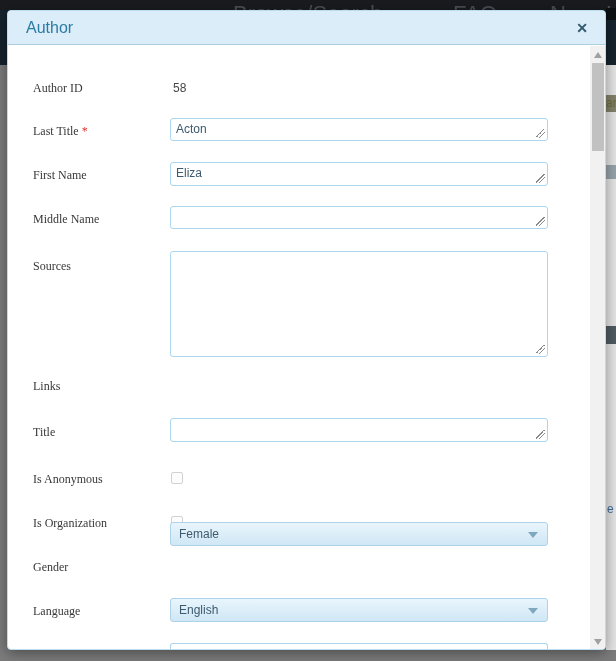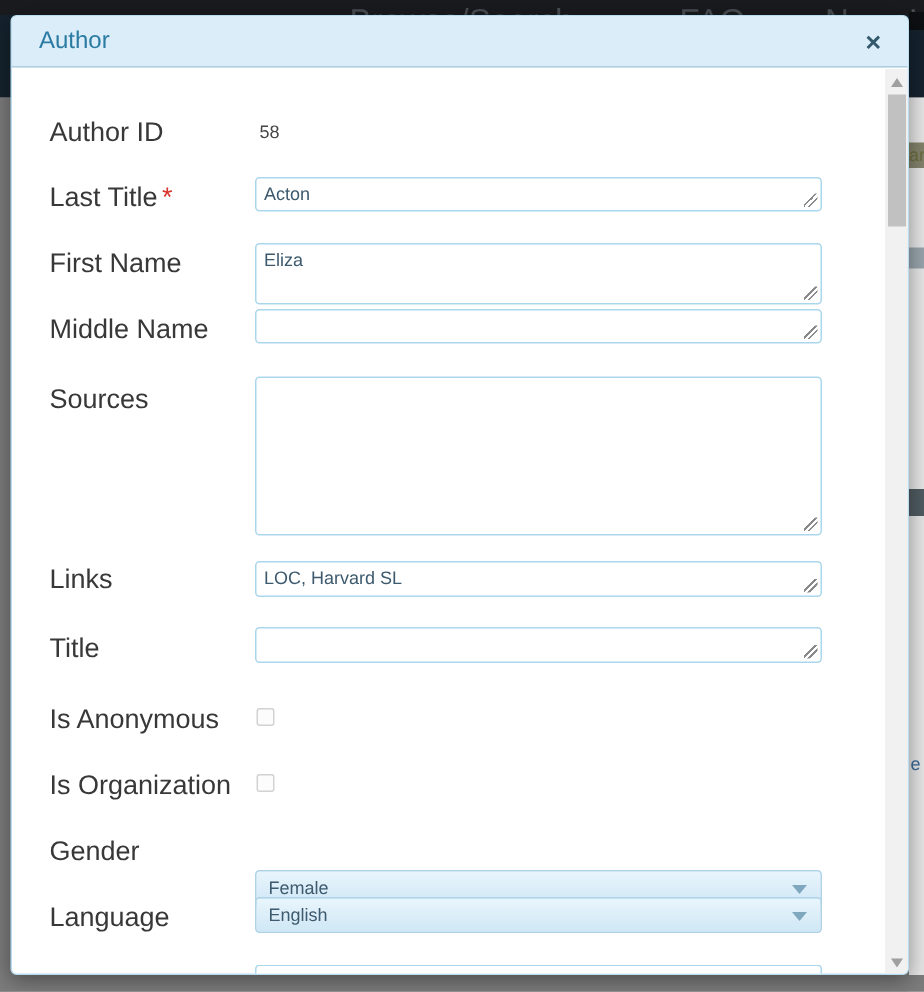--- a/index.html
+++ b/index.html
@@ -26,21 +26,21 @@
   .modal{position:absolute;left:7px;top:10px;width:599px;height:640px;background:#ffffff;
          border:1px solid #b9dcee;border-radius:4px;overflow:hidden;
          box-shadow:0 3px 14px rgba(0,0,0,0.4);}
   .modal-header{position:absolute;left:0;top:0;width:100%;height:34px;background:#daedf8;
                 border-bottom:1px solid #adcde0;}
   .modal-title{position:absolute;left:18px;top:0;line-height:34px;font-size:16px;color:#2b7ba3;}
   .modal-close{position:absolute;right:13px;top:0;height:34px;line-height:34px;font-size:14px;
                color:#33596c;font-weight:bold;cursor:pointer;background:none;border:none;padding:0 4px;}
 
   
-  .lbl{position:absolute;left:25px;font-size:18px;line-height:14px;color:#383838;}
+  .lbl{position:absolute;left:25px;font-size:12px;line-height:14px;color:#383838;font-family:Liberation Serif, serif;}
   .req{color:#d9342b;margin-left:3px;}
   .static-val{position:absolute;left:165px;font-size:12px;line-height:14px;color:#464646;text-align:center;}
 
   .fld{position:absolute;left:162px;width:378px;border:1px solid #abd7ec;border-radius:3px;
        background:#fff;font-family:"Liberation Sans","DejaVu Sans",sans-serif;
        font-size:12px;color:#3d5a6e;padding:3px 14px 2px 5px;resize:none;overflow:hidden;outline:none;}
   .fld-wrap{position:absolute;left:162px;width:378px;}
   .fld-wrap .fld{position:absolute;left:0;top:0;width:378px;height:100%;}
   .grip{position:absolute;right:3px;bottom:3px;width:9px;height:9px;
         background:linear-gradient(135deg,transparent 40%,#8a8a8a 40%,#8a8a8a 50%,transparent 50%,transparent 62%,#8a8a8a 62%,#8a8a8a 72%,transparent 72%);}
@@ -99,57 +99,53 @@
     <span class="lbl" style="top:70px">Author ID</span>
     <span class="static-val" style="top:70px">58</span>
 
     <span class="lbl" style="top:113px"><span>Last Title</span><span class="req">*</span></span>
     <div class="fld-wrap" style="top:107px;height:23px">
       <textarea class="fld" style="">Acton</textarea>
       <div class="grip"></div>
     </div>
 
     <span class="lbl" style="top:157px">First Name</span>
-    <div class="fld-wrap" style="top:151px;height:41px">
+    <div class="fld-wrap" style="top:151px;height:24px">
       <textarea class="fld" style="">Eliza</textarea>
       <div class="grip"></div>
     </div>
 
     <span class="lbl" style="top:201px">Middle Name</span>
     <div class="fld-wrap" style="top:195px;height:23px">
       <textarea class="fld" style=""></textarea>
       <div class="grip"></div>
     </div>
 
     <span class="lbl" style="top:248px">Sources</span>
     <div class="fld-wrap" style="top:240px;height:106px">
       <textarea class="fld" style=""></textarea>
       <div class="grip"></div>
     </div>
 
     <span class="lbl" style="top:368px">Links</span>
-    <div class="fld-wrap" style="top:363px;height:24px">
-      <textarea class="fld" style="">LOC, Harvard SL</textarea>
-      <div class="grip"></div>
-    </div>
 
     <span class="lbl" style="top:414px">Title</span>
     <div class="fld-wrap" style="top:407px;height:24px">
       <textarea class="fld" style=""></textarea>
       <div class="grip"></div>
     </div>
 
     <span class="lbl" style="top:461px">Is Anonymous</span>
     <div class="checkbox" style="top:461px"></div>
 
     <span class="lbl" style="top:505px">Is Organization</span>
     <div class="checkbox" style="top:505px"></div>
 
     <span class="lbl" style="top:549px">Gender</span>
-    <div class="select" style="top:569px">
+    <div class="select" style="top:511px">
       <span class="select-text">Female</span>
       <span class="select-arrow"></span>
     </div>
 
     <span class="lbl" style="top:593px">Language</span>
     <div class="select" style="top:587px">
       <span class="select-text">English</span>
       <span class="select-arrow"></span>
     </div>
 

